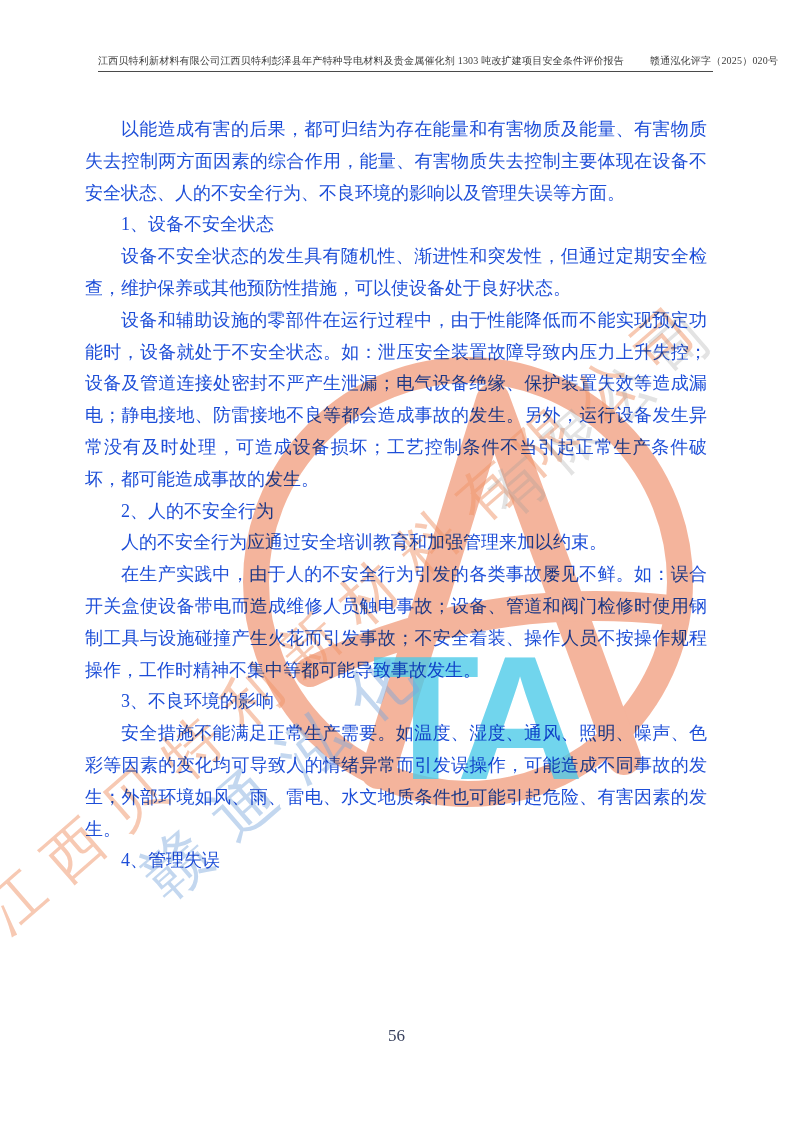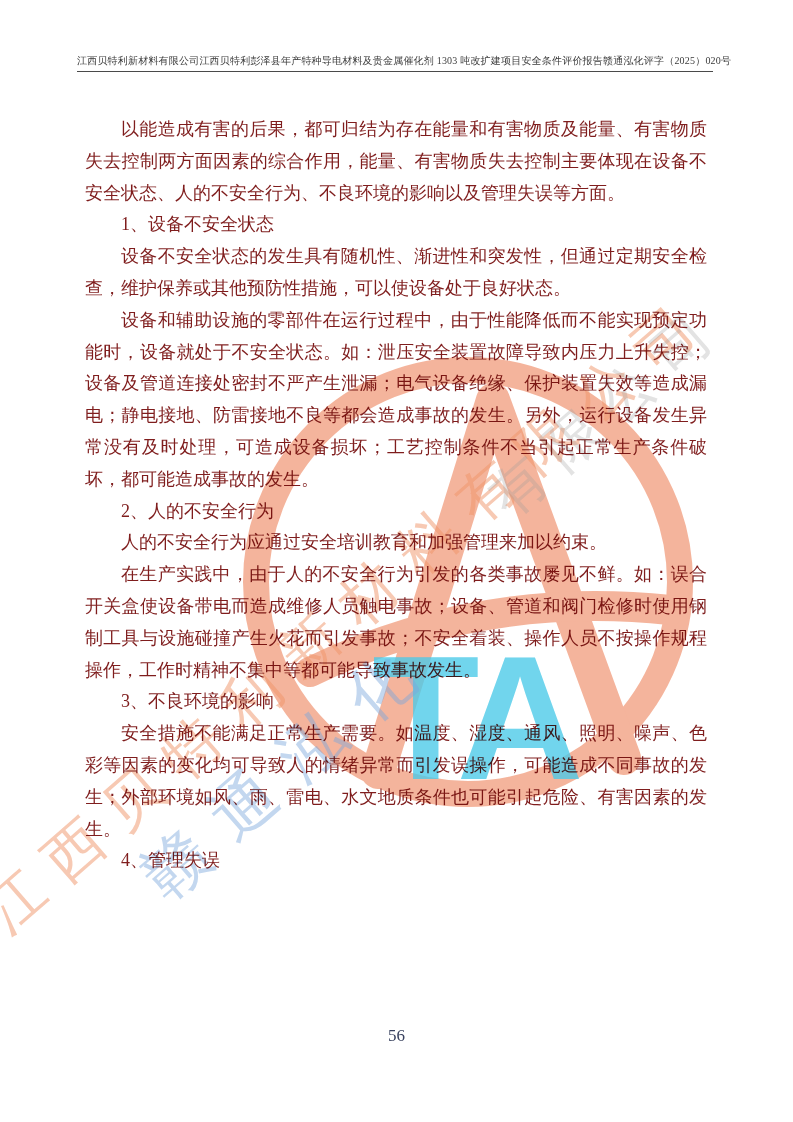--- a/index.html
+++ b/index.html
@@ -6,34 +6,34 @@
   .page{
     position:relative;
     width:793px;height:1122px;
     margin:0 auto;
     background:#ffffff;
     overflow:hidden;
     font-family:"Liberation Serif","DejaVu Serif",serif;
   }
   
   .doc-header{
-    position:absolute;left:77px;right:80px;top:54px;
+    position:absolute;left:98px;right:80px;top:54px;
     display:flex;justify-content:space-between;align-items:flex-end;
     border-bottom:1px solid #4a4a4a;
     padding-bottom:3px;
     font-size:10px;color:#3b3b3b;
     letter-spacing:0.2px;
     white-space:nowrap;
   }
-  .doc-header .hdr-right{margin-left:0;}
+  .doc-header .hdr-right{margin-left:26px;}
   
   .doc-body{
     position:absolute;left:85px;top:114px;width:622px;
     font-size:18px;line-height:31.8px;
-    color:#7f1d1d;
+    color:#1d4ed8;
     text-align:justify;
   }
   .para{margin:0;text-indent:2em;}
   
   .doc-footer{
     position:absolute;left:0;top:1026px;width:100%;
     text-align:center;font-size:17px;color:#39425f;
     font-family:"Liberation Serif","DejaVu Serif",serif;
   }
   

